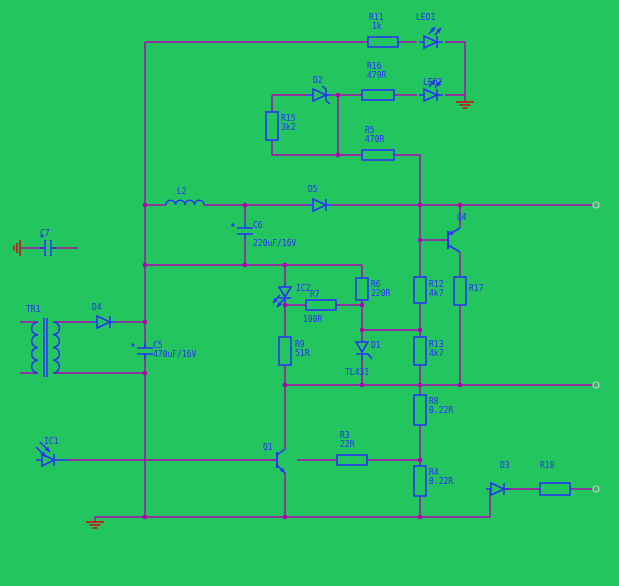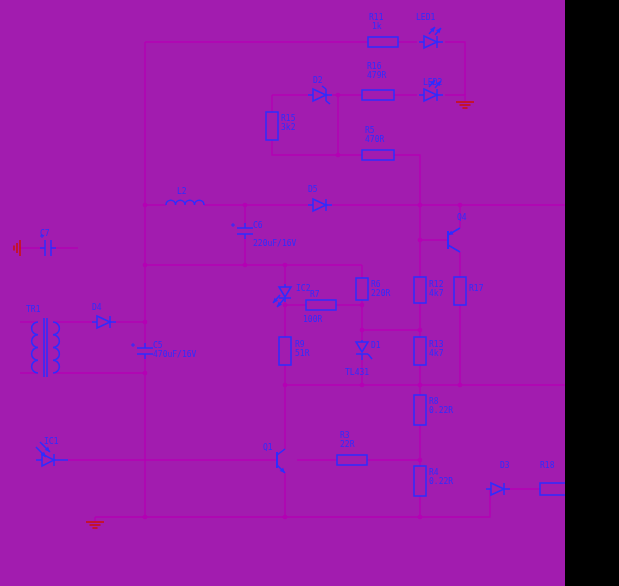--- a/index.html
+++ b/index.html
@@ -1,16 +1,16 @@
 <!DOCTYPE html>
 <html><head>
 <meta charset="utf-8">
 <style>
   html,body{margin:0;padding:0;background:#000;}
-  .canvas{position:relative;width:565px;height:586px;background:#a21caf;overflow:hidden;}
+  .canvas{position:relative;width:619px;height:586px;background:#22c55e;overflow:hidden;}
   svg text{font-family:"DejaVu Sans Mono",monospace;font-size:8px;}
 </style>
 </head>
 <body>
 
 <div class="canvas">
   <svg id="svg" width="619" height="586" viewBox="0 0 619 586">
       <polyline points="145,42 368,42" fill="none" stroke="#b400b4" stroke-width="1.4"></polyline>
       <polyline points="398,42 417,42" fill="none" stroke="#b400b4" stroke-width="1.4"></polyline>
       <polyline points="445,42 465,42 465,95" fill="none" stroke="#b400b4" stroke-width="1.4"></polyline>

